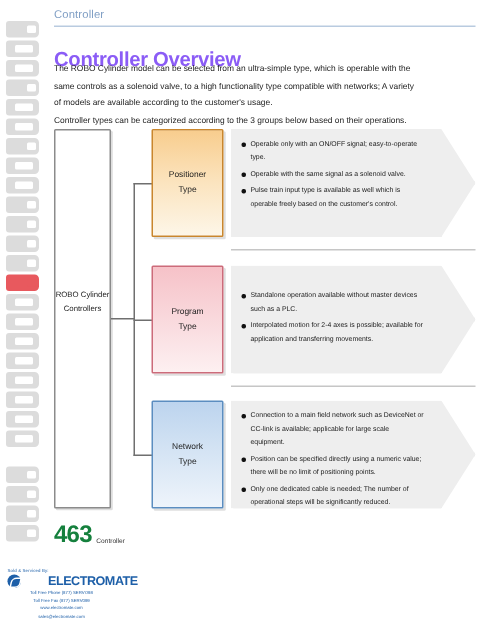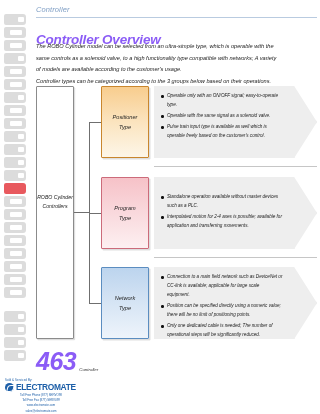--- a/index.html
+++ b/index.html
@@ -44,21 +44,21 @@
   #tab-rail .gapper::after { display: none; }
   .tab.plain::after {
     right: 4px; top: 3px; width: 12px; height: 5px;
     background: #ffffff;
   }
 
   
   #content {
     position: absolute;
     left: 33px; top: 0;
-    width: 287px; height: 314px; font-style: italic;
+    width: 287px; height: 314px;
   }
 
   
   #running-head {
     position: absolute;
     left: 3px; top: 5px;
     width: 281px;
     font-size: 7.5px;
     color: #7f9ec4;
     letter-spacing: 0.1px;
@@ -202,23 +202,23 @@
 
   
   #folio {
     position: absolute;
     left: 3px; top: 349px;
     display: flex;
     align-items: flex-end;
     gap: 3px;
   }
   #folio-number {
-    font-size: 25px;
+    font-size: 16px;
     font-weight: bold;
-    color: #8b5cf6;
+    color: #15803d;
     letter-spacing: -0.5px;
     line-height: 1;
   }
   #folio-caption {
     font-size: 4.4px;
     color: #333333;
     padding-bottom: 2px;
   }
 
   
@@ -229,21 +229,21 @@
   }
   #vendor-soldby {
     font-size: 2.9px;
     color: #1d5fa8;
     letter-spacing: 0.1px;
     margin-bottom: 0.5px;
   }
   #vendor-brandline {
     display: flex;
     align-items: center;
-    gap: 2px;
+    gap: 18px;
   }
   #vendor-mark {
     width: 9px; height: 9px;
     background: #1d5fa8;
     border-radius: 50%;
     position: relative;
     flex: 0 0 auto;
   }
   #vendor-mark::after {
     content: "";

